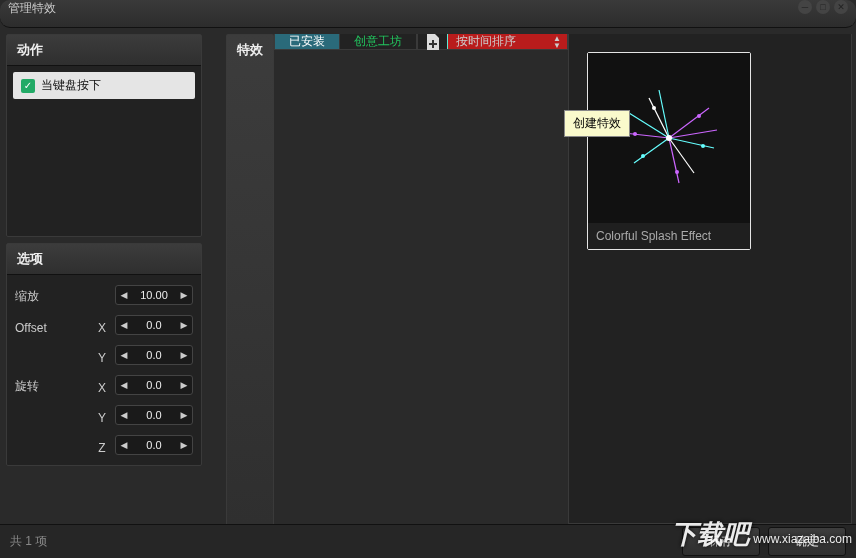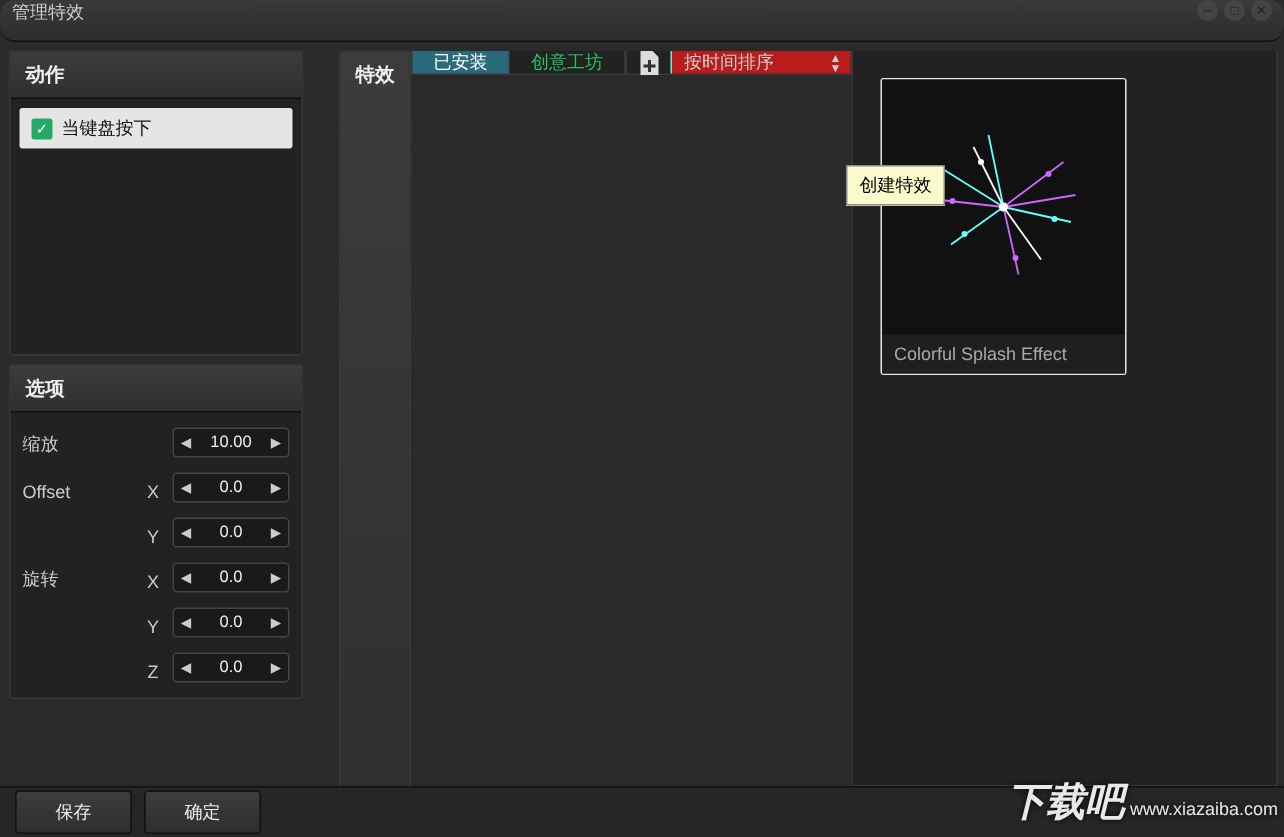--- a/index.html
+++ b/index.html
@@ -196,20 +196,21 @@
                 <path d="M0,0 L0,6 L9,3 z" fill="red"></path>
               </marker>
             </defs>
           <line x1="20" y1="220" x2="140" y2="10" stroke="red" stroke-width="3" marker-end="url(#ah)"></line>
         </svg>
       </div>
     </div>
   </div>
 
   <div class="footer">
+    <span class="count">共 1 项</span>
     <button class="btn"><span>保存</span></button>
     <button class="btn"><span>确定</span></button>
   </div>
 </div>
 
 <div class="tooltip-box">创建特效</div>
 
 <div class="watermark">
   <span class="big">下载吧</span>
   <span class="small">www.xiazaiba.com</span>

